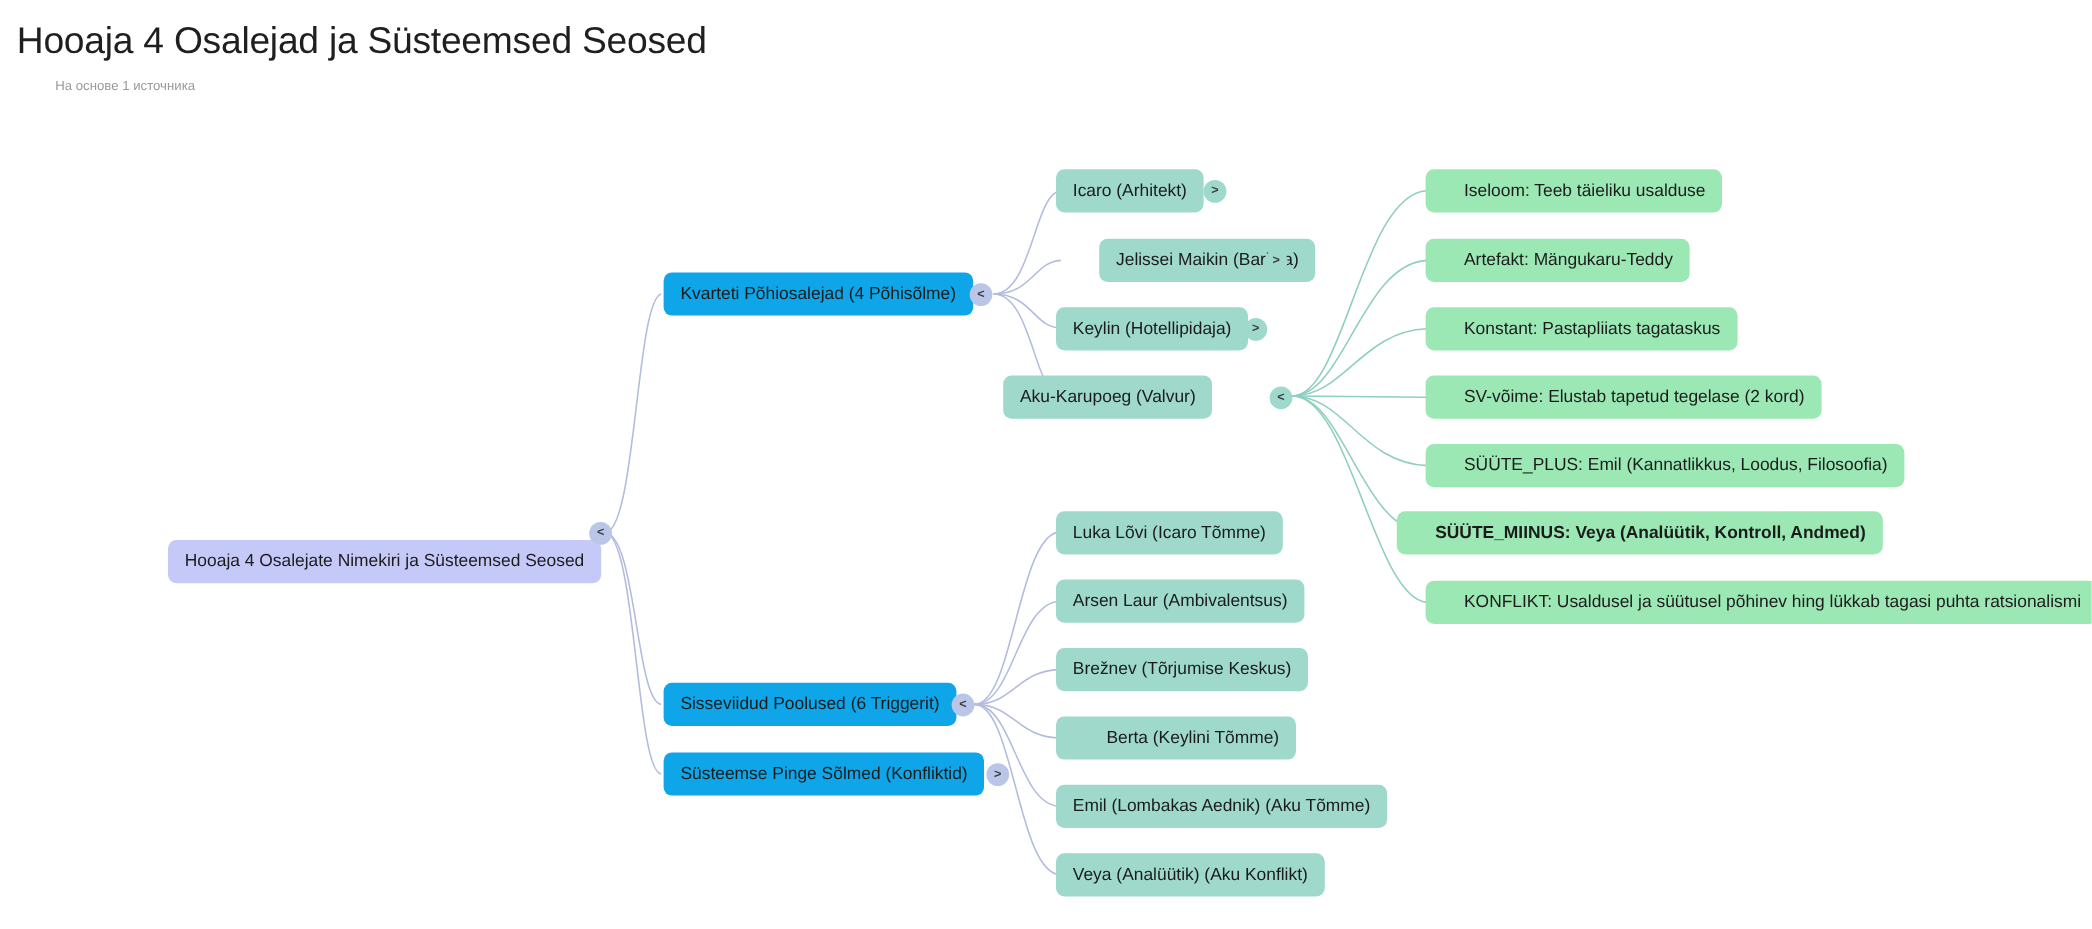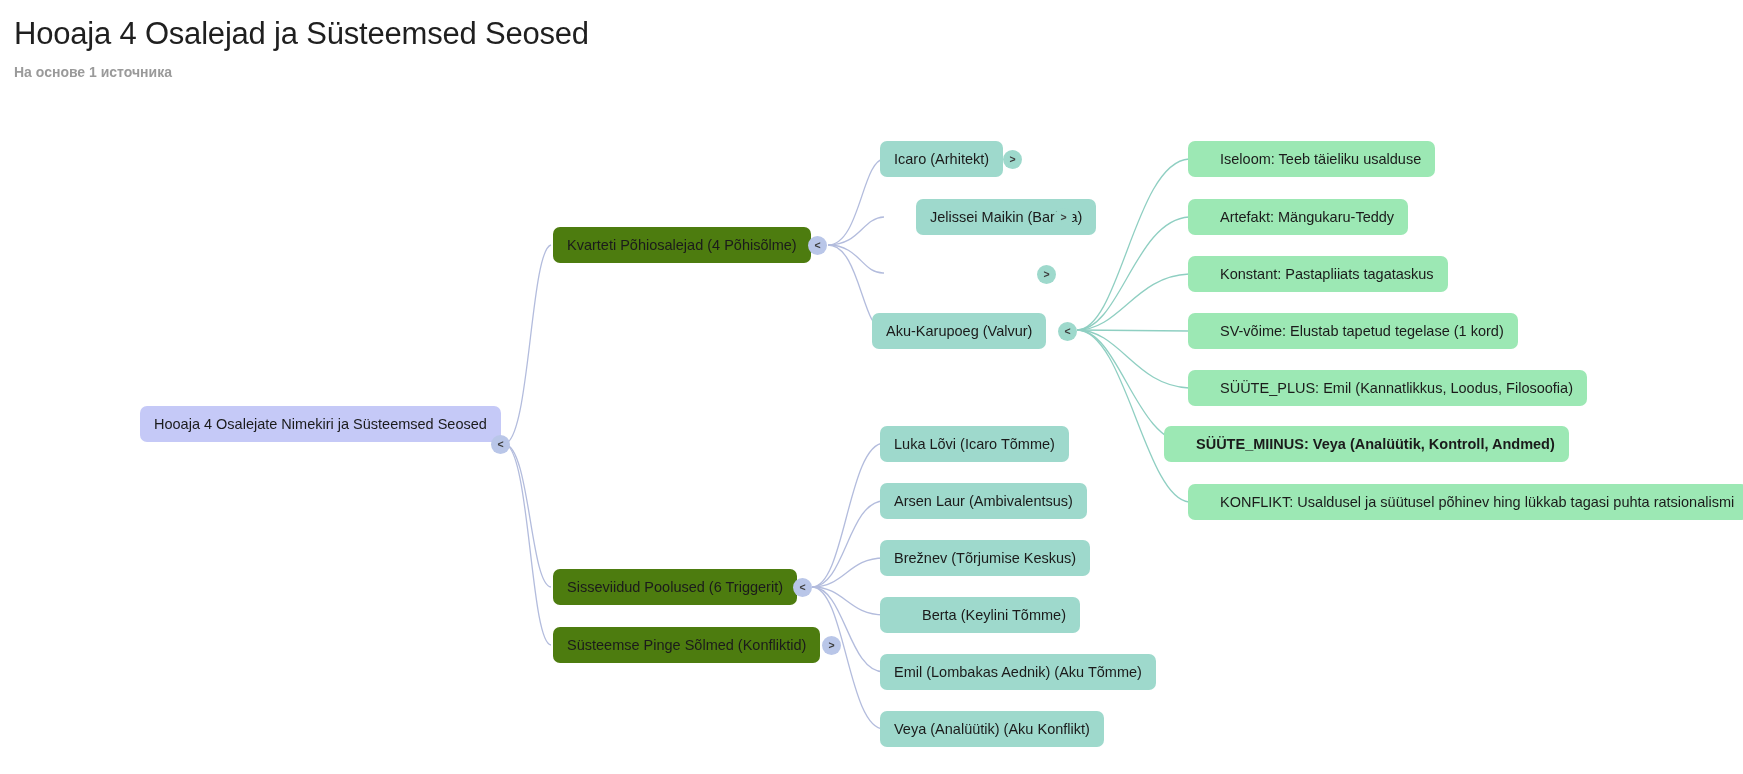--- a/index.html
+++ b/index.html
@@ -20,26 +20,27 @@
   #header { position: absolute; left: 14px; top: 14px; }
   #page-title {
     font-size: 31px;
     font-weight: 400;
     color: #1f1f1f;
     letter-spacing: -0.2px;
     line-height: 40px;
     white-space: nowrap;
   }
   #page-subtitle {
-    font-size: 14px;
-    font-weight: 700;
+    font-size: 11px;
+    font-weight: 400;
     color: #9a9a9a;
     line-height: 22px;
     margin-top: 7px;
     white-space: nowrap;
+    margin-left: 32px;
   }
 
   
   #edges {
     position: absolute;
     left: 0; top: 0;
     width: 1743px; height: 774px;
     pointer-events: none;
   }
 
@@ -50,21 +51,21 @@
     align-items: center;
     height: 36px;
     padding: 0 14px;
     border-radius: 7px;
     font-size: 14.5px;
     line-height: 36px;
     white-space: nowrap;
     color: #1b1b1b;
   }
   .node.root  { background: #c5c9f7; }
-  .node.lvl1  { background: #4d7c0f; }
+  .node.lvl1  { background: #0ea5e9; }
   .node.teal  { background: #9ed9cc; }
   .node.green { background: #9ce8b4; padding-left: 32px; }
 
   
   .toggle {
     position: absolute;
     width: 19px; height: 19px;
     border-radius: 50%;
     display: flex;
     align-items: center;
@@ -117,21 +118,21 @@
       <path d="M 1077 330 C 1120 330 1135 162 1189 159"></path>
       <path d="M 1077 330 C 1120 330 1135 220 1189 217"></path>
       <path d="M 1077 330 C 1120 330 1135 276 1189 274"></path>
       <path d="M 1077 330 L 1189 331"></path>
       <path d="M 1077 330 C 1120 330 1135 386 1189 388"></path>
       <path d="M 1077 330 C 1120 330 1135 443 1189 444"></path>
       <path d="M 1077 330 C 1125 330 1145 498 1189 502"></path>
     </g>
   </svg>
 
-  <div class="node root" style="left:140px; top:406px;">
+  <div class="node root" style="left:140px; top:450px;">
     <span>Hooaja 4 Osalejate Nimekiri ja Süsteemsed Seosed</span>
   </div>
   <div class="toggle blue" style="left:491px; top:435px;">&lt;</div>
 
   <div class="node lvl1" style="left:553px; top:227px;">
     <span>Kvarteti Põhiosalejad (4 Põhisõlme)</span>
   </div>
   <div class="toggle blue" style="left:808px; top:236px;">&lt;</div>
 
   <div class="node lvl1" style="left:553px; top:569px;justify-content:center;">
@@ -147,38 +148,41 @@
   <div class="node teal" style="left:880px; top:141px;">
     <span>Icaro (Arhitekt)</span>
   </div>
   <div class="toggle teal" style="left:1003px; top:150px;">&gt;</div>
 
   <div class="node teal" style="left:880px; top:199px;margin-left:36px;">
     <span>Jelissei Maikin (Barista)</span>
   </div>
   <div class="toggle teal" style="left:1054px; top:208px;">&gt;</div>
 
+  <div class="node teal" style="left:880px; top:256px;">
+    <span>Keylin (Hotellipidaja)</span>
+  </div>
   <div class="toggle teal" style="left:1037px; top:265px;">&gt;</div>
 
-  <div class="node teal" style="left:836px; top:313px;margin-left:36px;">
+  <div class="node teal" style="left:836px; top:313px;">
     <span>Aku-Karupoeg (Valvur)</span>
   </div>
   <div class="toggle teal" style="left:1058px; top:322px;">&lt;</div>
 
   <div class="node green" style="left:1188px; top:141px;">
     <span>Iseloom: Teeb täieliku usalduse</span>
   </div>
   <div class="node green" style="left:1188px; top:199px;">
     <span>Artefakt: Mängukaru-Teddy</span>
   </div>
   <div class="node green" style="left:1188px; top:256px;">
     <span>Konstant: Pastapliiats tagataskus</span>
   </div>
   <div class="node green" style="left:1188px; top:313px;">
-    <span>SV-võime: Elustab tapetud tegelase (1 kord)</span>
+    <span>SV-võime: Elustab tapetud tegelase (2 kord)</span>
   </div>
   <div class="node green" style="left:1188px; top:370px;">
     <span>SÜÜTE_PLUS: Emil (Kannatlikkus, Loodus, Filosoofia)</span>
   </div>
   <div class="node green" style="left:1164px; top:426px;font-weight:bold;">
     <span>SÜÜTE_MIINUS: Veya (Analüütik, Kontroll, Andmed)</span>
   </div>
   <div class="node green" style="left:1188px; top:484px;">
     <span>KONFLIKT: Usaldusel ja süütusel põhinev hing lükkab tagasi puhta ratsionalismi</span>
   </div>

